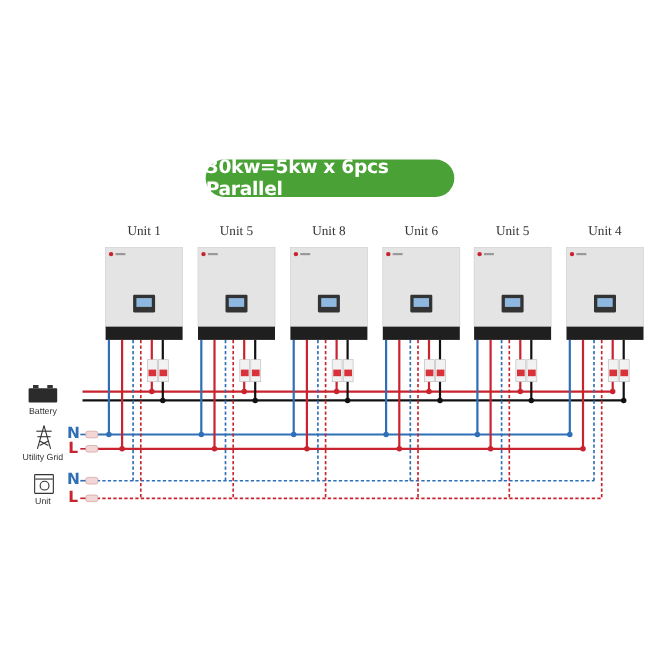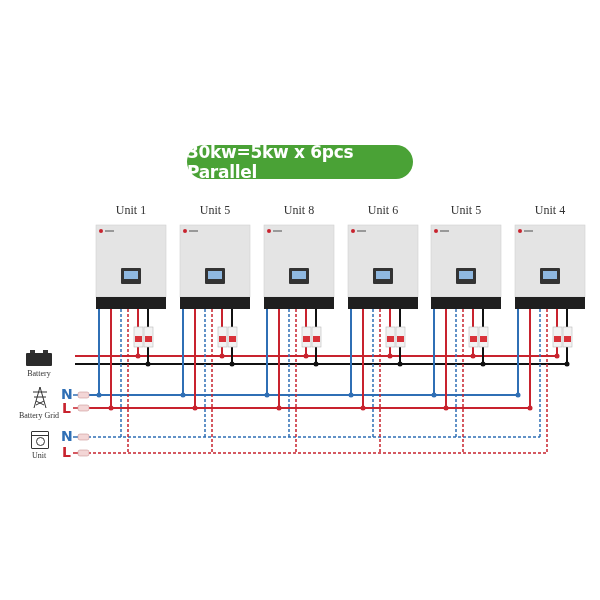--- a/index.html
+++ b/index.html
@@ -4,21 +4,21 @@
 <style>
   html, body { margin:0; padding:0; background:#ffffff; }
   body { width:600px; height:600px; position:relative; overflow:hidden; font-family:"Liberation Sans", sans-serif; }
   .title-pill {
     position:absolute; left:187px; top:145px; width:226px; height:34px;
     background:#4aa236; border-radius:17px; color:#fff;
     font-family:"DejaVu Sans", sans-serif; font-weight:bold; font-size:17px;
     display:flex; align-items:center; justify-content:center; letter-spacing:-0.3px;
   }
   .unit-label { position:absolute; top:203px; width:70px; text-align:center; font-size:12px; color:#333; font-family:Liberation Serif, serif; }
-  .src-label { position:absolute; font-size:8px; color:#333; font-family:Liberation Serif, serif; text-align:center; }
+  .src-label { position:absolute; font-size:8px; color:#333; font-family:Liberation Sans, sans-serif; text-align:center; }
   .nl { position:absolute; font-weight:bold; font-size:14px; font-family:"DejaVu Sans", sans-serif; }
   svg { position:absolute; left:0; top:0; }
 </style>
 </head>
 <body>
 
 <div class="title-pill">30kw=5kw x 6pcs Parallel</div>
 
 <div class="unit-label" style="left:96px">Unit 1</div>
 <div class="unit-label" style="left:180px">Unit 5</div>
@@ -174,21 +174,21 @@
 <svg width="600" height="600" style="pointer-events:none">
   <g stroke="#333" stroke-width="1" fill="none">
     <line x1="40" y1="387" x2="34" y2="408"></line>
     <line x1="40" y1="387" x2="46" y2="408"></line>
     <line x1="33" y1="392" x2="47" y2="392"></line>
     <line x1="34" y1="397" x2="46" y2="397"></line>
     <line x1="36" y1="401" x2="44" y2="405"></line>
     <line x1="44" y1="401" x2="36" y2="405"></line>
   </g>
 </svg>
-<div class="src-label" style="left:8px;top:411px;width:62px">Battery Grid</div>
+<div class="src-label" style="left:8px;top:411px;width:62px">Utility Grid</div>
 
 <div style="position:absolute;left:31px;top:431px;width:16px;height:16px;border:1px solid #333;border-radius:1px;">
   <div style="position:absolute;left:4px;top:5px;width:7px;height:7px;border:1px solid #333;border-radius:50%"></div>
   <div style="position:absolute;left:0;top:3px;width:16px;height:1px;background:#333"></div>
 </div>
 <div class="src-label" style="left:14px;top:451px;width:50px">Unit</div>
 
 <div class="nl" style="left:61px;top:386px;color:#2f6fb5">N</div>
 <div class="nl" style="left:62px;top:400px;color:#c8232e">L</div>
 <div class="nl" style="left:61px;top:428px;color:#2f6fb5">N</div>

